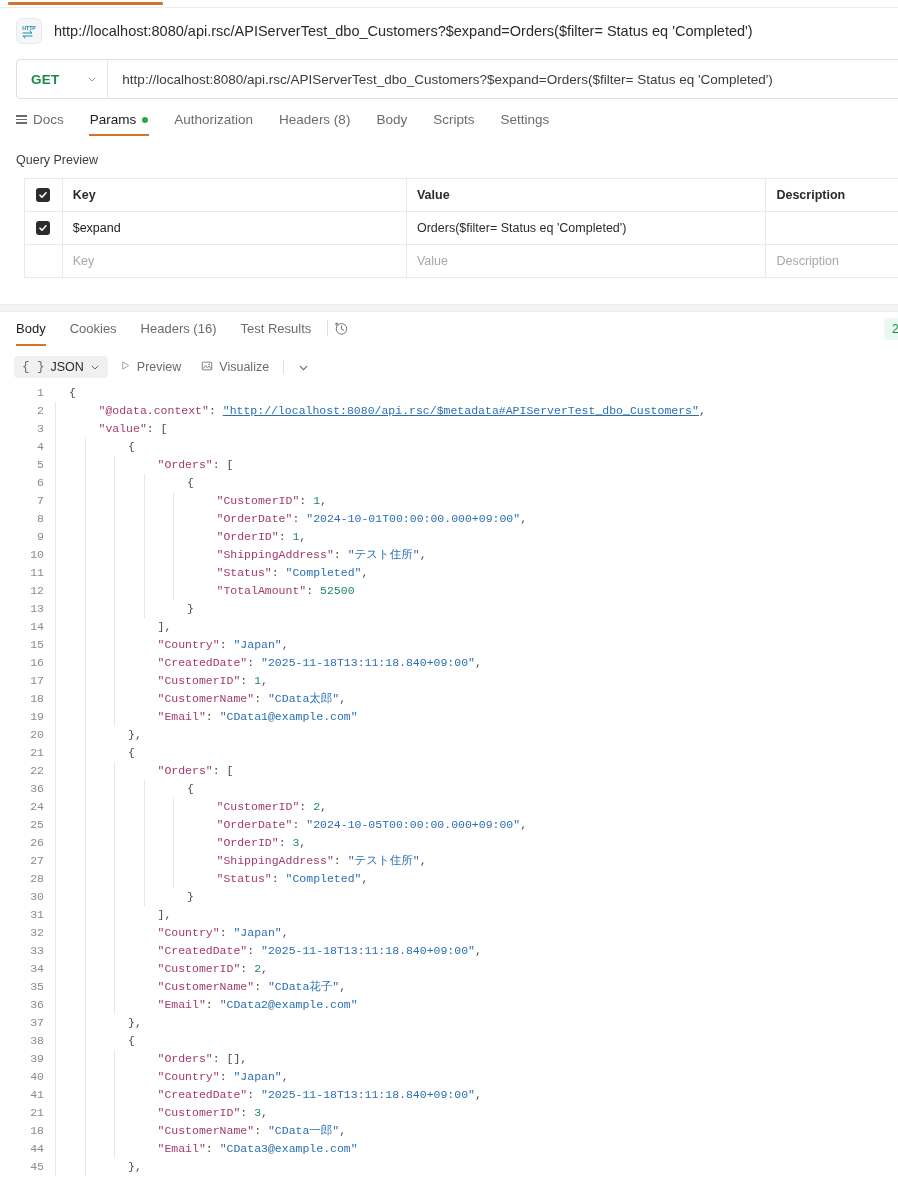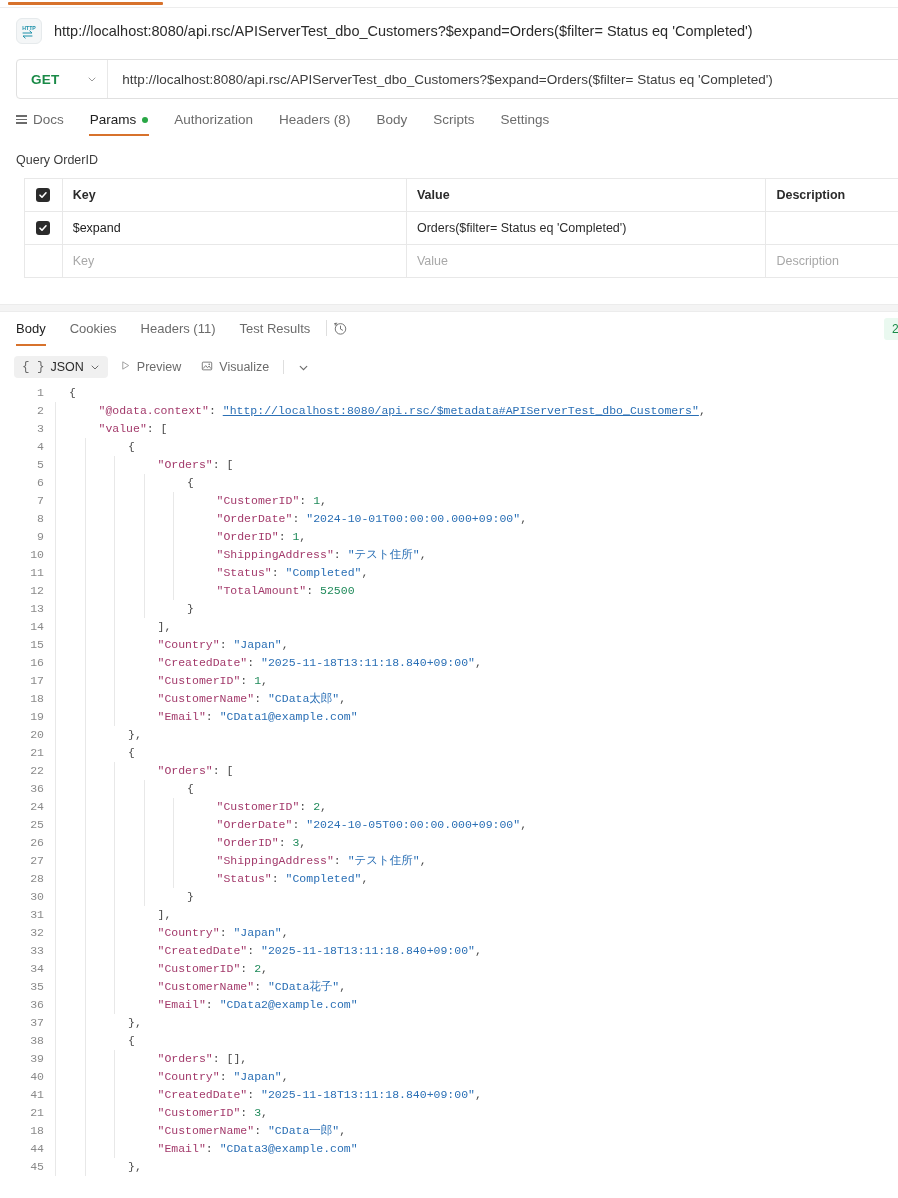--- a/index.html
+++ b/index.html
@@ -225,21 +225,21 @@
       <span>Body</span>
     </div>
     <div class="req-tab">
       <span>Scripts</span>
     </div>
     <div class="req-tab">
       <span>Settings</span>
     </div>
   </div>
 
-  <div class="qp-heading">Query OrderID</div>
+  <div class="qp-heading">Query Preview</div>
 
   <table class="qp-table">
     <tbody>
         <tr class="qp-head">
       <td class="c-check">
         <span class="cbx">
           <svg width="10" height="10" viewBox="0 0 10 10">
                 <path d="M2 5.2 L4 7.2 L8 2.8" stroke="#fff" stroke-width="1.6" fill="none" stroke-linecap="round" stroke-linejoin="round"></path>
               </svg>
         </span>
@@ -272,21 +272,21 @@
   <div class="resp-divider"></div>
 
   <div class="resp-tabs">
     <div class="resp-tab active">
       <span>Body</span>
     </div>
     <div class="resp-tab">
       <span>Cookies</span>
     </div>
     <div class="resp-tab">
-      <span>Headers (11)</span>
+      <span>Headers (16)</span>
     </div>
     <div class="resp-tab">
       <span>Test Results</span>
     </div>
     <div class="vsep"></div>
     <span class="hist-icon">
       <svg width="15" height="15" viewBox="0 0 16 16">
         <circle cx="8" cy="8.4" r="5.6" stroke="#6b6b6b" stroke-width="1" fill="none"></circle>
         <path d="M8 5.4 V8.6 L10.2 9.8" stroke="#6b6b6b" stroke-width="1" fill="none" stroke-linecap="round"></path>
         <path d="M3.6 4.2 L2.2 2.6 M2.2 2.6 L4.1 2.4 M2.2 2.6 L2.4 4.5" stroke="#6b6b6b" stroke-width="1" fill="none" stroke-linecap="round"></path>

